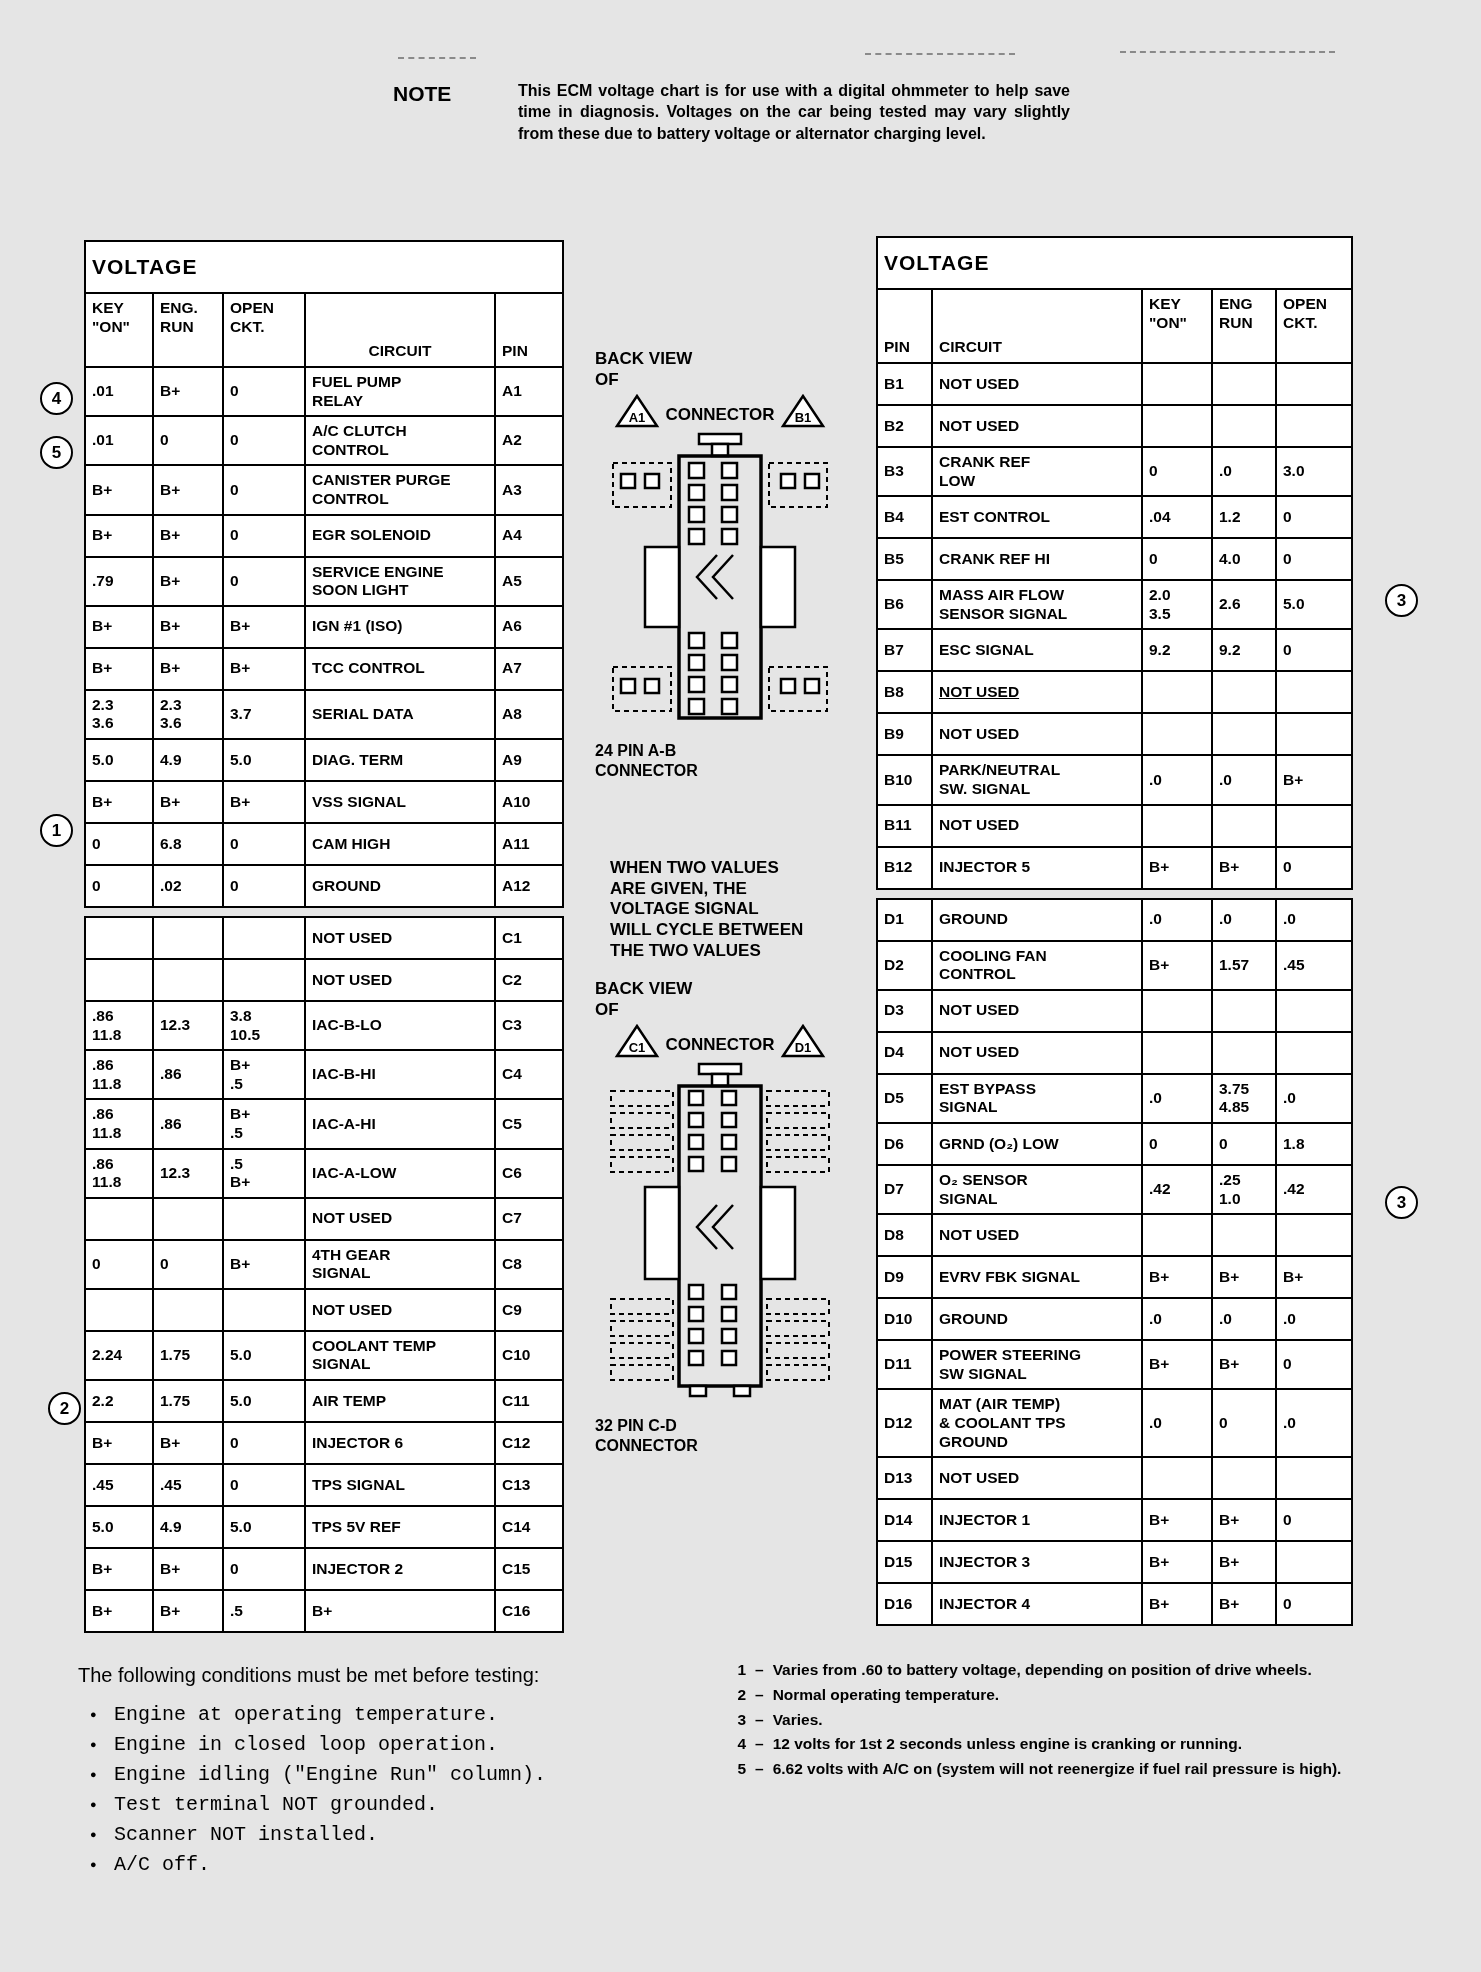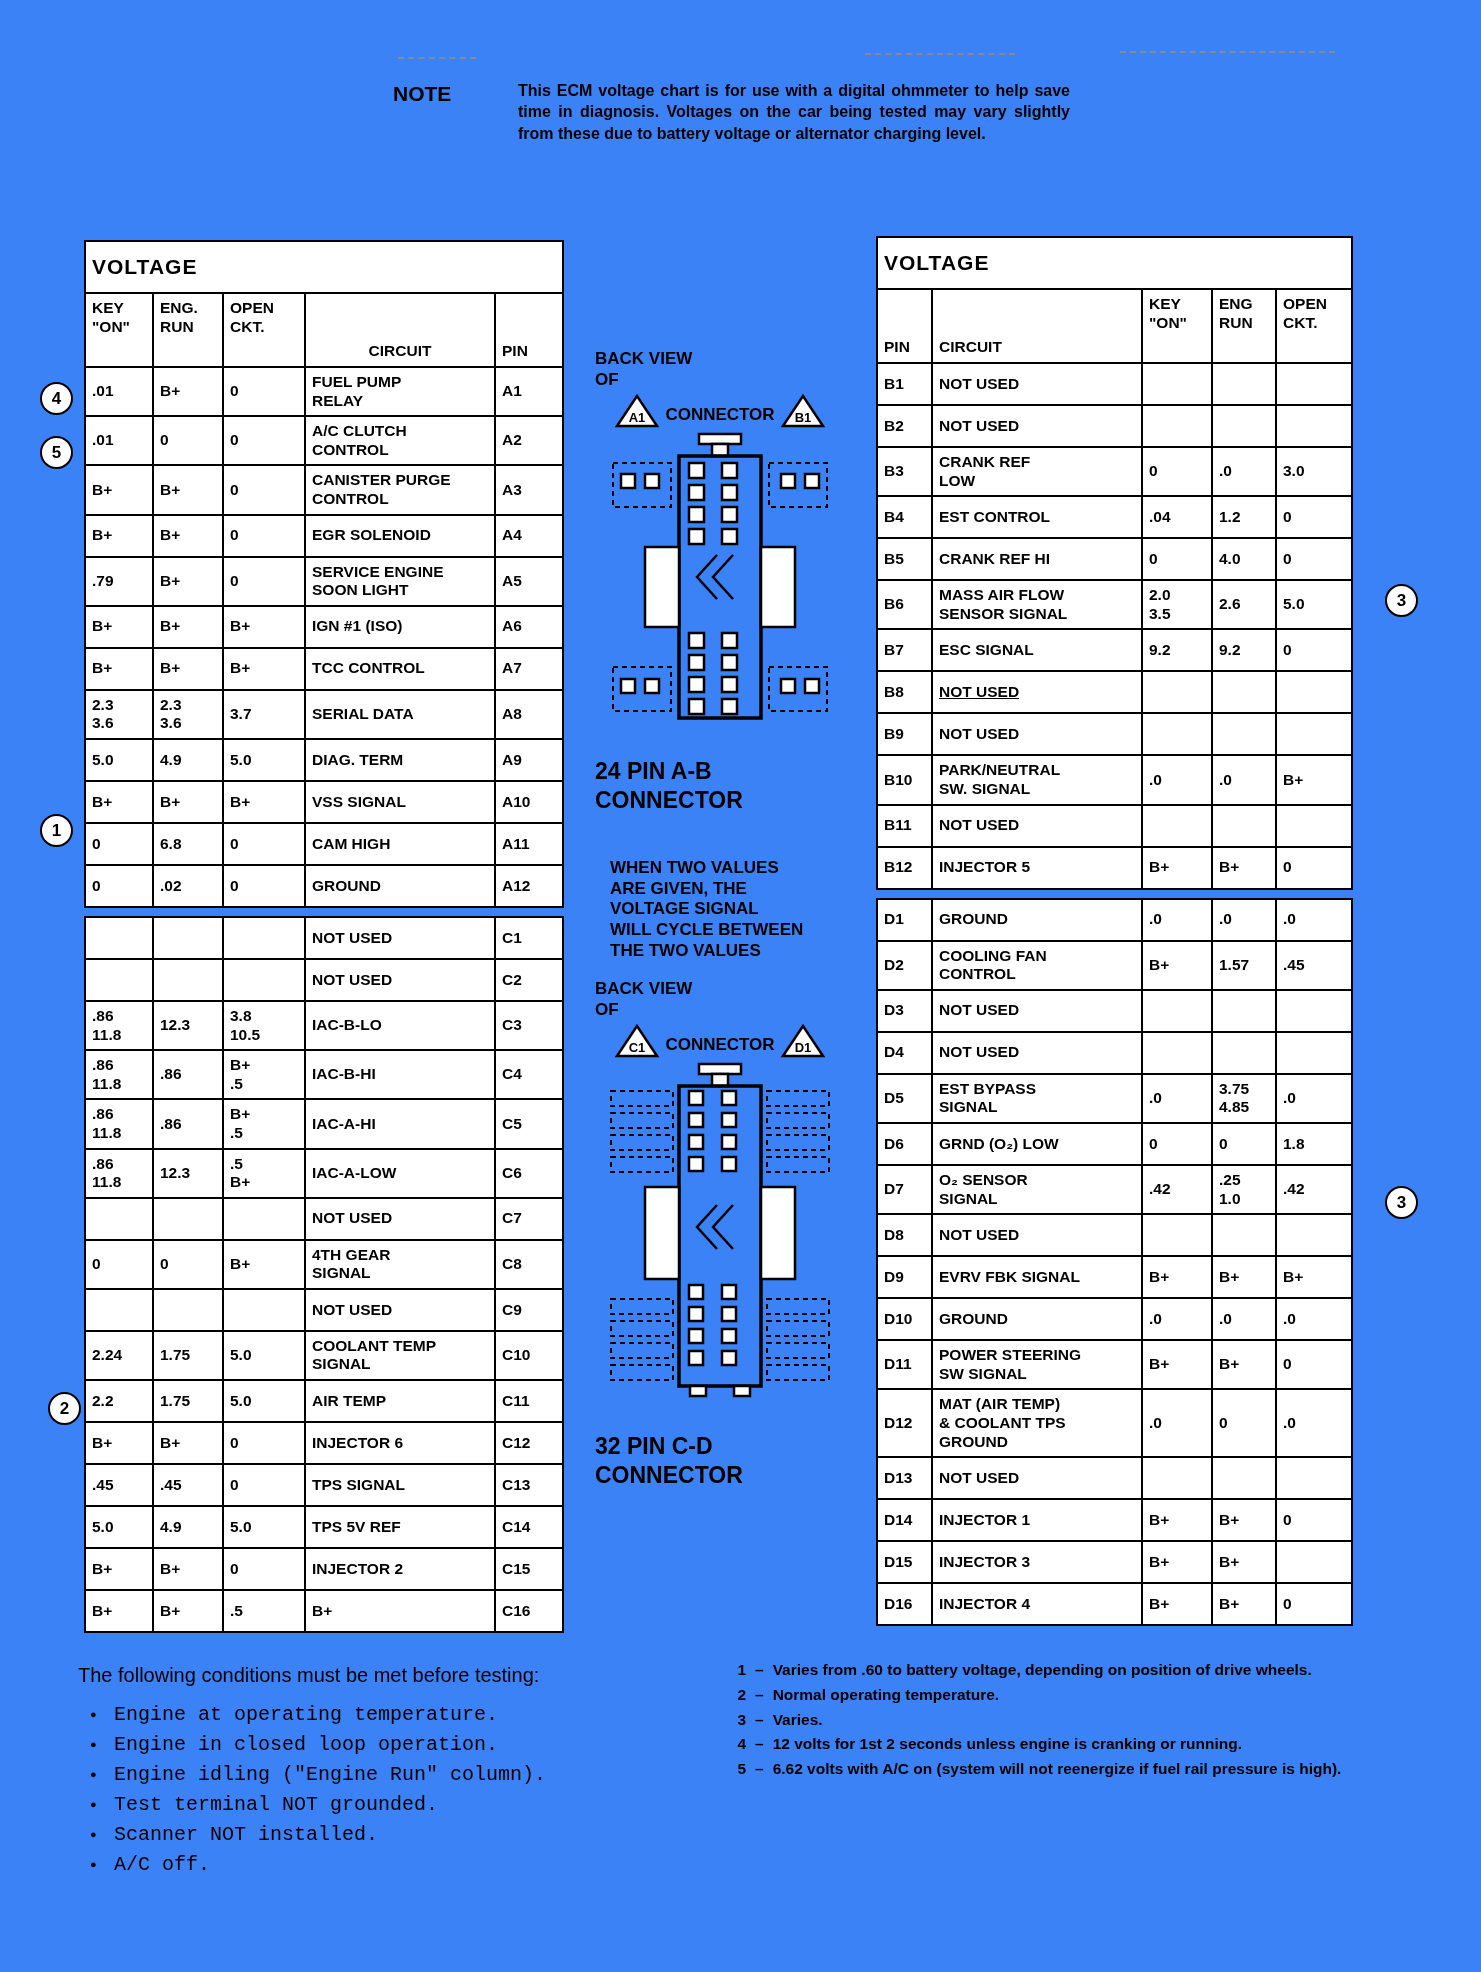--- a/index.html
+++ b/index.html
@@ -1,21 +1,21 @@
 <!DOCTYPE html>
 <html><head>
 <meta charset="utf-8">
 <style>
   * { margin:0; padding:0; box-sizing:border-box; }
   html,body { background:#fff; }
   body {
     width:1481px; height:1972px; position:relative;
     font-family:"Liberation Sans", sans-serif; color:#000;
   }
-  .page { position:relative; width:1481px; height:1972px; background:#3b82f6; overflow:hidden; }
+  .page { position:relative; width:1481px; height:1972px; background:#e5e5e5; overflow:hidden; }
   .abs { position:absolute; }
 
   .artifact { position:absolute; height:0; border-top:2px dashed #8a8a8a; }
 
   .note-label { left:393px; top:82px; font-size:21px; font-weight:bold; }
   .note-text  { left:518px; top:80px; width:552px; font-size:16px; font-weight:bold;
                 line-height:1.33; text-align:justify; }
 
   
   table.vtable { border-collapse:collapse; table-layout:fixed; background:#fff; border:2px solid #eab308; }
@@ -36,21 +36,21 @@
     position:absolute; width:33px; height:33px; border:2.5px solid #000; border-radius:50%;
     display:flex; align-items:center; justify-content:center;
     font-size:17px; font-weight:bold; background:#fff;
   }
 
   
   .connector-block { position:absolute; width:250px; text-align:left; }
   .backview { font-size:17px; font-weight:bold; line-height:1.25; white-space:pre-line; }
   .conn-line3 { display:flex; align-items:flex-end; justify-content:center; gap:5px; margin-top:2px; }
   .conn-word { font-size:17px; font-weight:bold; padding-bottom:4px; }
-  .conn-caption { font-size:23px; font-weight:bold; white-space:pre-line; margin-top:24px; line-height:1.3; }
+  .conn-caption { font-size:16px; font-weight:bold; white-space:pre-line; margin-top:8px; line-height:1.3; }
   .cycle-note { position:absolute; left:610px; top:858px; width:250px; font-size:17px; font-weight:bold;
                 line-height:1.22; white-space:pre-line; text-align:left; }
   svg text { font-family:"Liberation Sans", sans-serif; font-weight:bold; }
   .s3  { fill:#fff; stroke:#000; stroke-width:2.5; }
   .s4  { fill:none; stroke:#000; stroke-width:3.5; }
   .dash{ fill:none; stroke:#000; stroke-width:2; stroke-dasharray:5 4; }
   .nf  { fill:none; }
 
   
   .conditions { position:absolute; left:78px; top:1664px; width:615px; font-size:20px; font-weight:400; }

